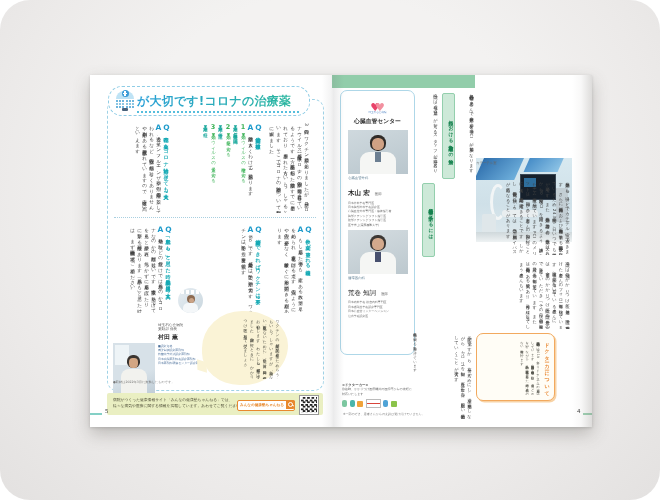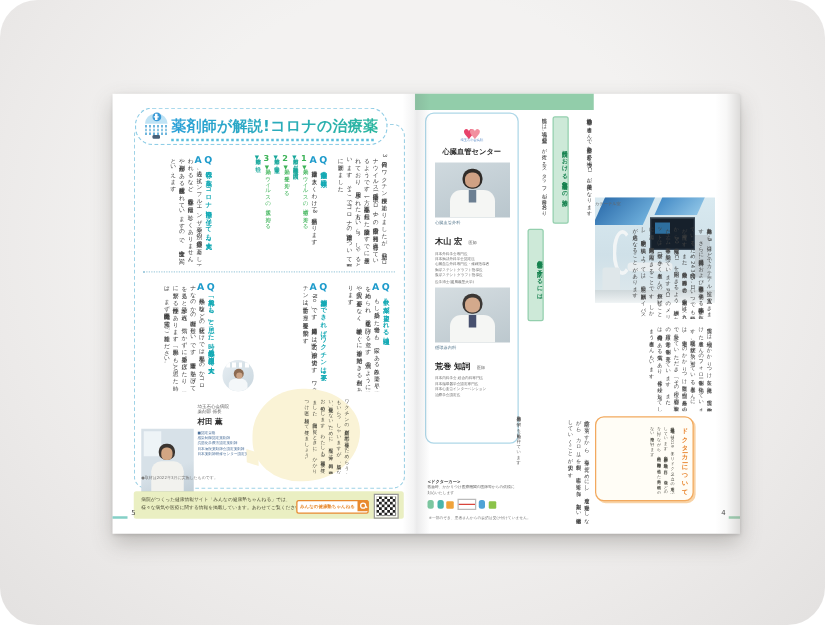--- a/index.html
+++ b/index.html
@@ -79,21 +79,21 @@
       <div style="position:relative;width:24px;height:22px;margin-left:4px;">
         <div style="position:absolute;left:3px;top:1px;width:18px;height:8px;background:#bfe3f5;border-radius:9px 9px 0 0;"></div>
         <div style="position:absolute;left:8.5px;top:0;width:7px;height:7px;background:#3a9ad6;border-radius:50%;"></div>
         <div style="position:absolute;left:11.2px;top:1.2px;width:1.6px;height:4.6px;background:#fff;"></div>
         <div style="position:absolute;left:9.7px;top:2.7px;width:4.6px;height:1.6px;background:#fff;"></div>
         <div style="position:absolute;left:3px;top:10px;width:18px;height:1.8px;background:repeating-linear-gradient(90deg,#6fb6dd 0 2px,#fff 2px 3.2px);"></div>
         <div style="position:absolute;left:3px;top:13px;width:18px;height:1.8px;background:repeating-linear-gradient(90deg,#8cc7e4 0 2px,#fff 2px 3.2px);"></div>
         <div style="position:absolute;left:3px;top:16px;width:18px;height:1.8px;background:repeating-linear-gradient(90deg,#6fb6dd 0 2px,#fff 2px 3.2px);"></div>
         <div style="position:absolute;left:9px;top:18.4px;width:6px;height:3px;background:#48617a;border-radius:1px;"></div>
       </div>
-      <span id="titleText">薬剤師が解説!コロナの治療薬</span>
+      <span id="titleText">が大切です!コロナの治療薬</span>
       <div id="titleDots"></div>
     </div>
 
     <div class="abs v" style="left:176px;top:48px;width:44px;height:90px;">3回目のワクチン接種が始まりましたが、新型コロナウイルス感染症(以下コロナ)の治療薬の開発も日々進行しているようです。一方、医薬品を転用した治療薬はすでに使用されており、服用された方もいらっしゃると思います。そこで「コロナの治療薬」について薬剤師に聞きました。</div>
 
     <div class="abs v" style="left:84px;top:48px;width:88px;height:90px;">
       <span class="ql">Q</span><span class="qt">治療薬の種類は?</span><br>
       <span class="ql">A</span><span class="at">治療薬は大きくわけて3種類あります。</span><br>
       <span class="num">1</span><span class="eff">効果▼ウイルスの増殖を抑える</span><br>
       <span class="tgt">治療対象▼軽症患者・発症後1週間以内</span><br>
@@ -217,21 +217,21 @@
 医学博士(慶應義塾大学)</div>
 
       <div class="photo" style="width:60px;height:44px;background:linear-gradient(160deg,#d5dde1,#bcc8ce);flex:none;">
         <div style="position:absolute;left:22px;top:5px;width:16px;height:16px;background:#3b3734;border-radius:46%;"></div>
         <div style="position:absolute;left:24px;top:8px;width:12px;height:12px;background:#d3a98c;border-radius:44%;"></div>
         <div style="position:absolute;left:12px;top:22px;width:36px;height:22px;background:#f5f6f4;border-radius:9px 9px 0 0;"></div>
         <div style="position:absolute;left:27px;top:22px;width:6px;height:10px;background:#47506e;"></div>
       </div>
       <div style="font-size:3.4px;color:#5a7b90;margin-top:2px;align-self:flex-start;margin-left:7px;">循環器内科</div>
       <div style="align-self:flex-start;margin-left:7px;">
-        <span style="font-size:6.5px;font-weight:bold;color:#222;">荒巻 知詞</span>
+        <span style="font-size:6.5px;font-weight:normal;color:#222;">荒巻 知詞</span>
         <span style="font-size:3.4px;color:#666;">医師</span>
       </div>
       <div class="credS" style="align-self:flex-start;margin:1.5px 0 0 7px;">日本内科学会 総合内科専門医
 日本循環器学会認定専門医
 日本心血管インターベンション
 治療学会認定医</div>
     </div>
 
     <div class="abs" style="left:252px;top:308px;width:70px;">
       <div style="font-size:3.4px;font-weight:bold;color:#444;">&lt;ドクターカー&gt;</div>

